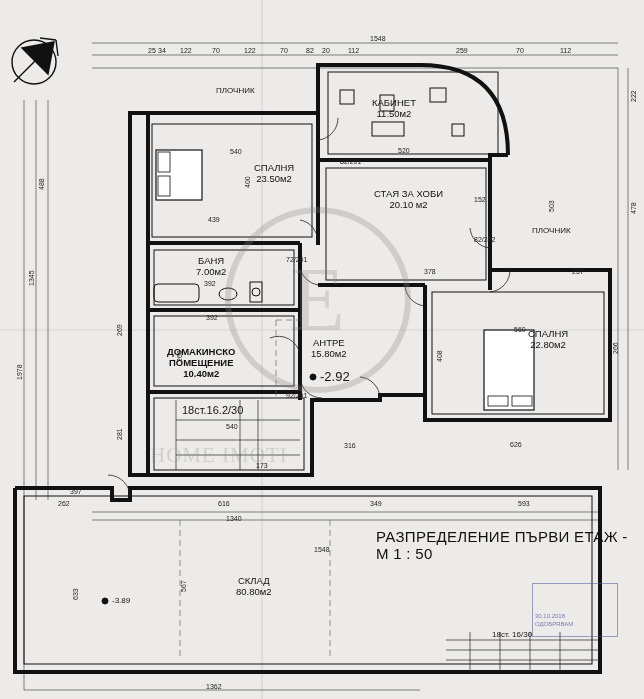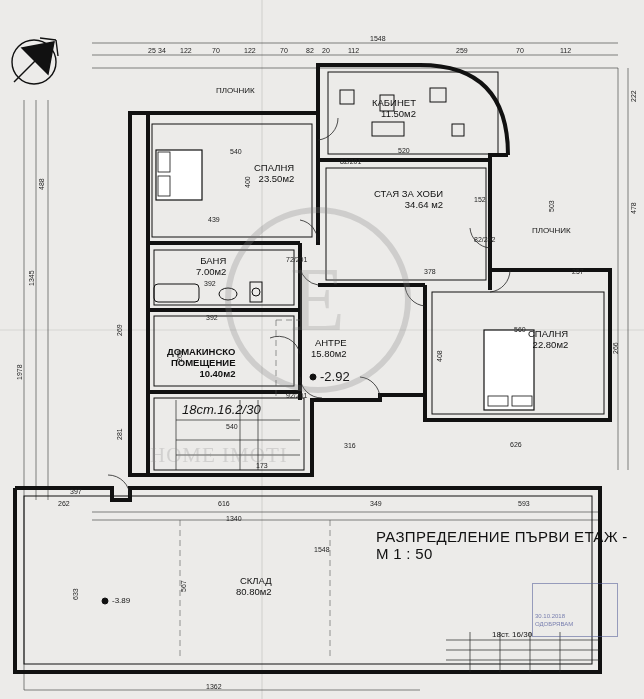--- a/index.html
+++ b/index.html
@@ -1,20 +1,20 @@
 <!DOCTYPE html>
 <html><head>
 <meta charset="utf-8">
 <style>
   html,body{margin:0;padding:0;background:#e9e9e7;}
   body{width:644px;height:699px;position:relative;overflow:hidden;font-family:"Liberation Sans",sans-serif;color:#111;}
   #sheet{position:absolute;left:0;top:0;width:644px;height:699px;background:#ecebe9;}
   svg{position:absolute;left:0;top:0;}
   .lbl{position:absolute;font-size:9px;line-height:10px;white-space:nowrap;color:#151515;text-align:center;}
-  .room{position:absolute;text-align:right;font-size:9.5px;line-height:11px;color:#111;white-space:nowrap;}
+  .room{position:absolute;text-align:center;font-size:9.5px;line-height:11px;color:#111;white-space:nowrap;}
   .dim{position:absolute;font-size:7px;line-height:8px;color:#222;white-space:nowrap;}
   .vdim{position:absolute;font-size:7px;line-height:8px;color:#222;white-space:nowrap;transform:rotate(-90deg);transform-origin:left top;}
   .title{position:absolute;left:376px;top:528px;font-size:15px;letter-spacing:.3px;color:#111;}
   .wm{position:absolute;left:150px;top:443px;font-family:"Liberation Serif",serif;font-size:21px;color:rgba(140,140,140,.28);letter-spacing:1px;}
   .stamp{position:absolute;left:532px;top:583px;width:86px;height:54px;border:1px solid rgba(80,90,150,.55);font-size:6px;color:rgba(70,80,150,.7);padding:2px;box-sizing:border-box;line-height:8px;}
 </style>
 </head>
 <body>
 
 <div id="sheet">
@@ -160,21 +160,21 @@
   <div class="room" style="left:372px;top:97px;">
     <div>КАБИНЕТ</div>
     <div>11.50м2</div>
   </div>
   <div class="room" style="left:254px;top:162px;">
     <div>СПАЛНЯ</div>
     <div>23.50м2</div>
   </div>
   <div class="room" style="left:374px;top:188px;">
     <div>СТАЯ ЗА ХОБИ</div>
-    <div>34.64 м2</div>
+    <div>20.10 м2</div>
   </div>
   <div class="room" style="left:196px;top:255px;">
     <div>БАНЯ</div>
     <div>7.00м2</div>
   </div>
   <div class="room" style="left:167px;top:346px;font-weight:bold;">
     <div>ДОМАКИНСКО</div>
     <div>ПОМЕЩЕНИЕ</div>
     <div>10.40м2</div>
   </div>
@@ -186,21 +186,21 @@
     <div>СПАЛНЯ</div>
     <div>22.80м2</div>
   </div>
   <div class="room" style="left:236px;top:575px;">
     <div>СКЛАД</div>
     <div>80.80м2</div>
   </div>
 
   <div class="lbl" style="left:216px;top:86px;font-size:8px;">ПЛОЧНИК</div>
   <div class="lbl" style="left:532px;top:226px;font-size:8px;">ПЛОЧНИК</div>
-  <div class="lbl" style="left:182px;top:405px;font-size:13px;font-style:italic;">18ст.16.2/30</div>
+  <div class="lbl" style="left:182px;top:405px;font-size:11px;">18ст.16.2/30</div>
   <div class="lbl" style="left:492px;top:630px;font-size:8px;">18ст. 16/30</div>
   <div class="lbl" style="left:320px;top:372px;font-size:13px;">-2.92</div>
   <div class="lbl" style="left:112px;top:596px;font-size:8px;">-3.89</div>
 
   <div class="dim" style="left:370px;top:35px;">1548</div>
   <div class="dim" style="left:148px;top:47px;">25</div>
   <div class="dim" style="left:158px;top:47px;">34</div>
   <div class="dim" style="left:180px;top:47px;">122</div>
   <div class="dim" style="left:212px;top:47px;">70</div>
   <div class="dim" style="left:244px;top:47px;">122</div>

